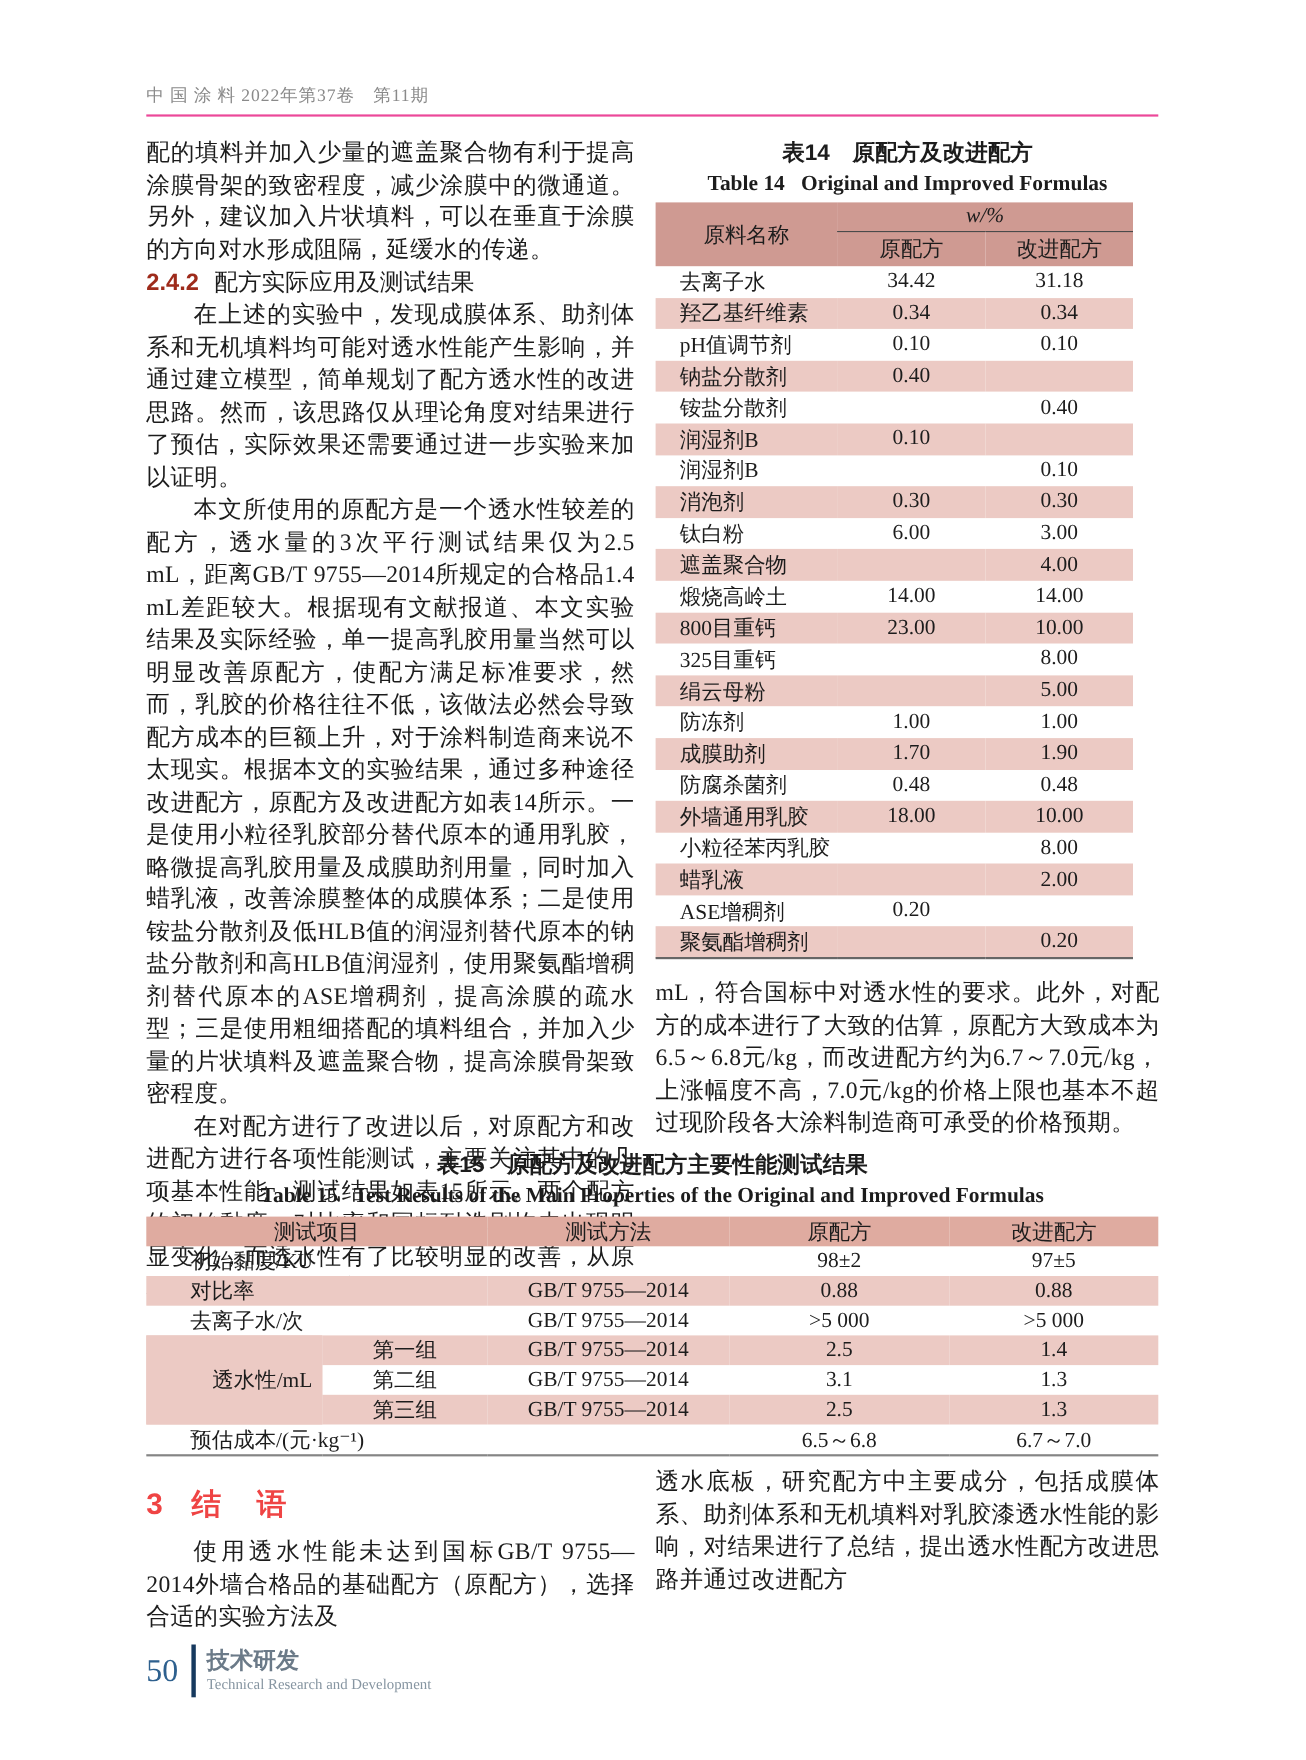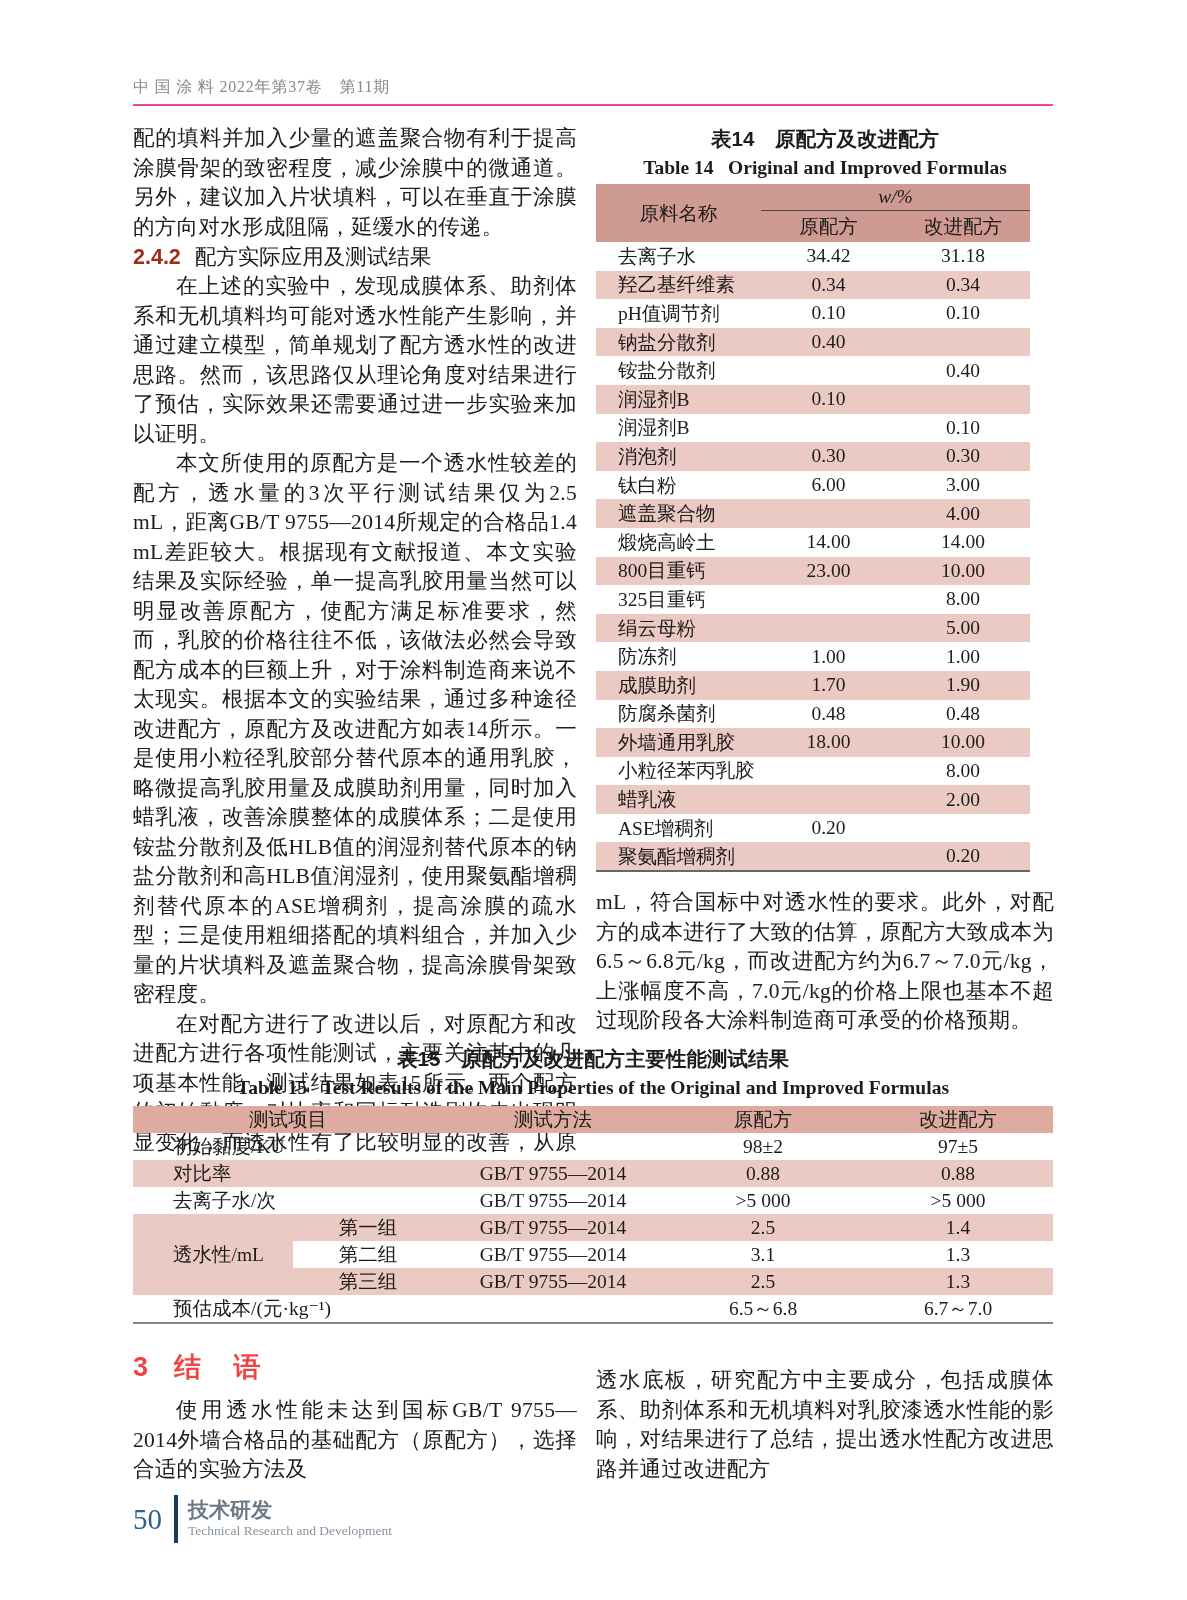--- a/index.html
+++ b/index.html
@@ -53,24 +53,24 @@
   .t14 td.val { text-align:center; }
   .t14 th.mat { height:58px; }
   
   .after-t14 { margin-top:16px; }
   
   .t15-wrap { position:absolute; left:133px; top:1044px; width:920px; }
   .t15 { width:920px; margin-top:4px; border-bottom:2px solid #858585; }
   .t15 th { background:#dfaba0; height:25px; }
   .t15 td { height:16px; text-align:center; }
   .t15 td.item { text-align:left; padding-left:40px; }
-  .t15 td.perm { background:#eccac4; text-align:left; padding-left:40px; }
+  .t15 td.perm { background:#eccac4; text-align:left; padding-left:60px; }
   
   .concl-left  { position:absolute; left:133px; top:1350px; width:444px; }
-  .concl-right { position:absolute; left:596px; top:1366px; width:458px; }
+  .concl-right { position:absolute; left:596px; top:1333px; width:458px; }
   .h3sec {
     color:#ef4444; font-weight:bold; font-size:27px; line-height:34px;
     font-family:"Liberation Sans","DejaVu Sans",sans-serif;
     margin-bottom:12px;
   }
   .h3sec .num { margin-right:26px; }
   .h3sec .ttl { letter-spacing:0.1em; white-space:pre; }
   
   .foot {
     position:absolute; left:133px; top:1495px; display:flex; align-items:center;

